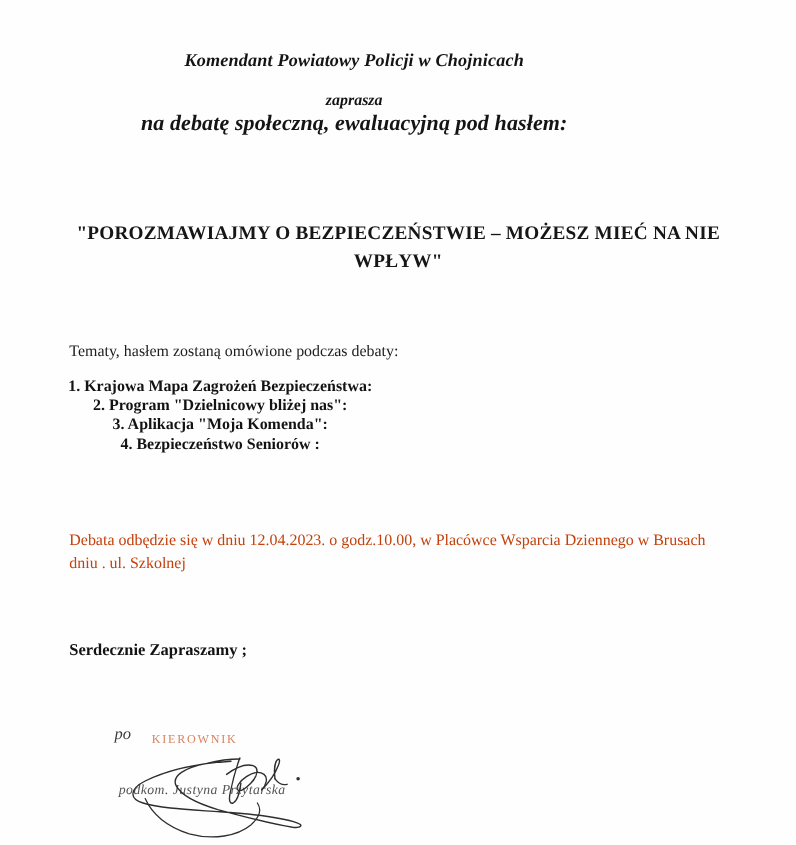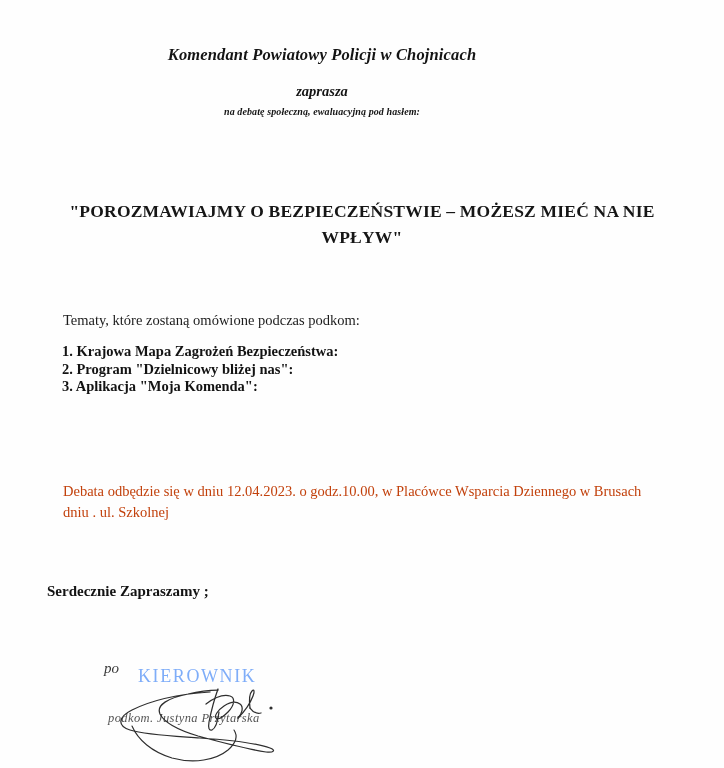--- a/index.html
+++ b/index.html
@@ -38,21 +38,21 @@
     font-size: 16.5px;
     letter-spacing: 0.15px;
     line-height: 21px;
   }
   .header .line2 {
     font-size: 14.5px;
     line-height: 20px;
     margin-top: 16px;
   }
   .header .line3 {
-    font-size: 10px;
+    font-size: 20px;
     line-height: 22px;
     letter-spacing: 0.1px;
   }
 
   
   .slogan {
     position: absolute;
     top: 198px;
     left: 62px;
     width: 600px;
@@ -79,62 +79,63 @@
     position: absolute;
     top: 343px;
     left: 62px;
     margin: 0;
     padding: 0;
     list-style: none;
     font-weight: bold;
     font-size: 14.5px;
     line-height: 17.5px;
     color: #131313;
+    text-align: center;
   }
   .topics-list li {
     white-space: nowrap;
   }
 
   
   .details {
     position: absolute;
     top: 481px;
     left: 63px;
     width: 600px;
     font-size: 14.5px;
     line-height: 21px;
     color: #c2410c;
   }
 
   
   .closing {
     position: absolute;
     top: 581px;
-    left: 47px;
+    left: 63px;
     font-weight: bold;
     font-size: 15px;
     line-height: 20px;
     color: #131313;
   }
 
   
   .sign-block {
     position: absolute;
     top: 660px;
     left: 60px;
     width: 320px;
     height: 100px;
   }
   .stamp-title {
     position: absolute;
     top: 6px;
     left: 78px;
-    font-size: 18px;
+    font-size: 11px;
     letter-spacing: 1.6px;
-    color: #3b82f6;
+    color: #c2410c;
     opacity: 0.65;
     white-space: nowrap;
   }
   .stamp-sub {
     position: absolute;
     top: 21px;
     left: 42px;
     font-size: 12.5px;
     letter-spacing: 0.3px;
     color: #6f6f6f;
@@ -174,26 +175,27 @@
 <div class="page">
 
   <div class="header">
     <div class="line1">Komendant Powiatowy Policji w Chojnicach</div>
     <div class="line2">zaprasza</div>
     <div class="line3">na debatę społeczną, ewaluacyjną  pod hasłem:</div>
   </div>
 
   <div class="slogan">"POROZMAWIAJMY O BEZPIECZEŃSTWIE – MOŻESZ MIEĆ NA NIE WPŁYW"</div>
 
-  <div class="topics-intro">Tematy, które zostaną omówione podczas podkom:</div>
+  <div class="topics-intro">Tematy, hasłem zostaną omówione podczas debaty:</div>
 
   <ul class="topics-list">
     <li>1. Krajowa Mapa Zagrożeń Bezpieczeństwa:</li>
     <li>2. Program "Dzielnicowy bliżej nas":</li>
     <li>3. Aplikacja "Moja Komenda":</li>
+    <li>4. Bezpieczeństwo Seniorów  :</li>
   </ul>
 
   <div class="details">
     <span>Debata odbędzie się w dniu 12.04.2023. o godz.10.00, w  Placówce Wsparcia Dziennego w Brusach</span>
     <br>
     <span>dniu . ul. Szkolnej</span>
   </div>
 
   <div class="closing">Serdecznie Zapraszamy ;</div>
 

